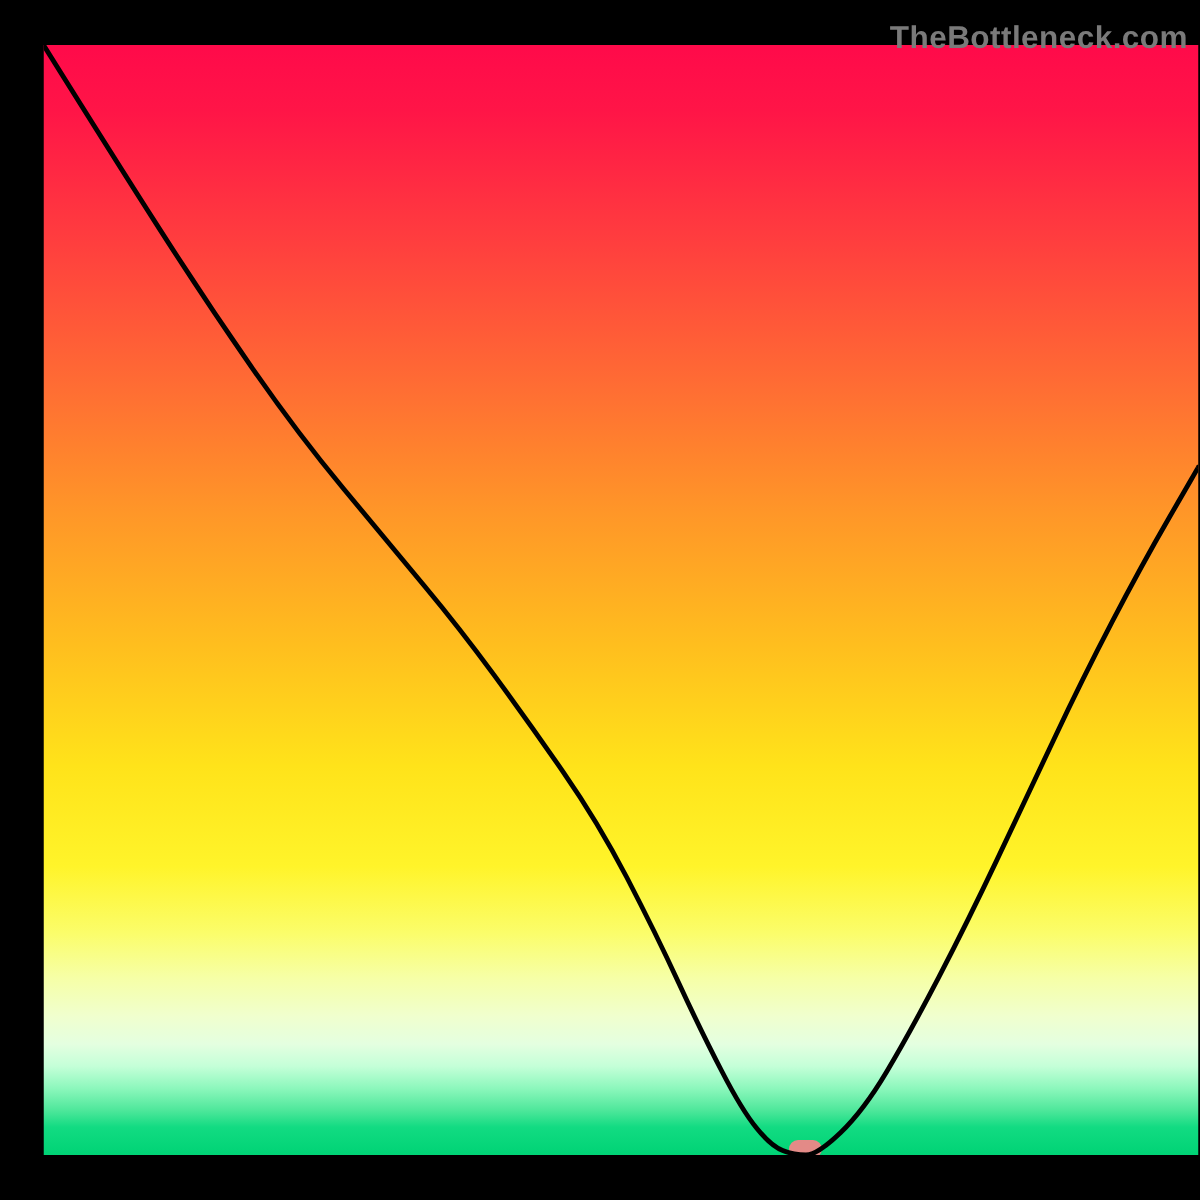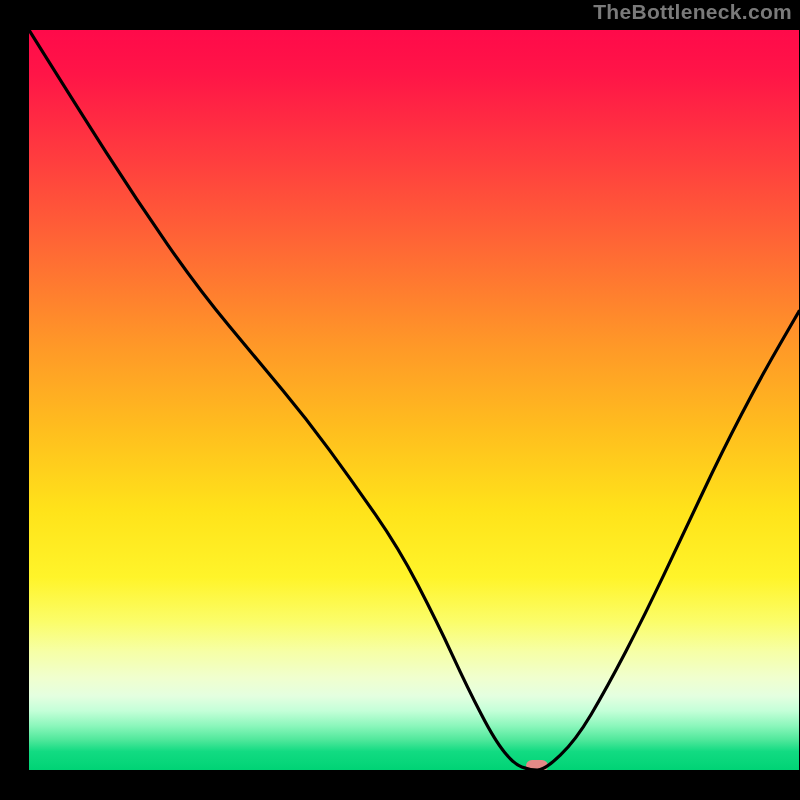--- a/index.html
+++ b/index.html
@@ -12,21 +12,21 @@
     font-family: Arial, Helvetica, sans-serif;
   }
   .frame {
     position: relative;
     width: 800px;
     height: 800px;
     background: #000;
   }
   .watermark {
     position: absolute;
-    top: 0;
+    top: 14px;
     right: 8px;
     color: #7a7a7a;
     font-size: 21px;
     font-weight: 600;
     letter-spacing: 0.3px;
     z-index: 10;
     margin-left: 10px;
     
   }
   .plot {

